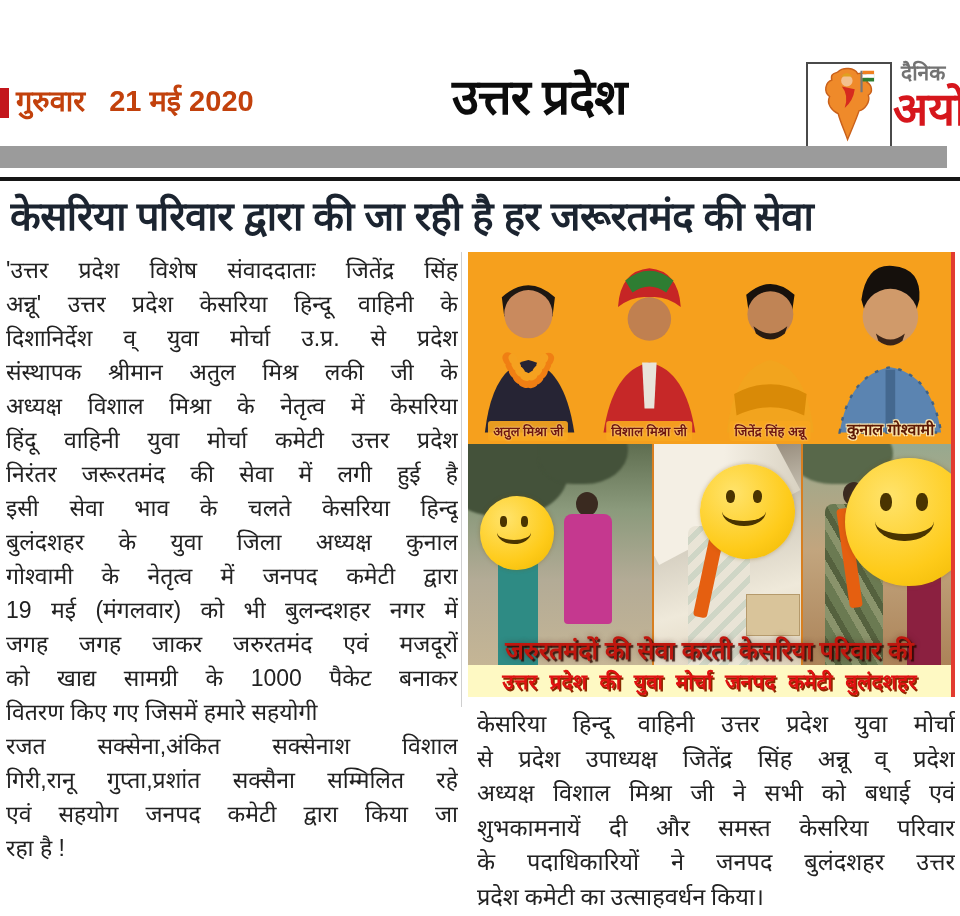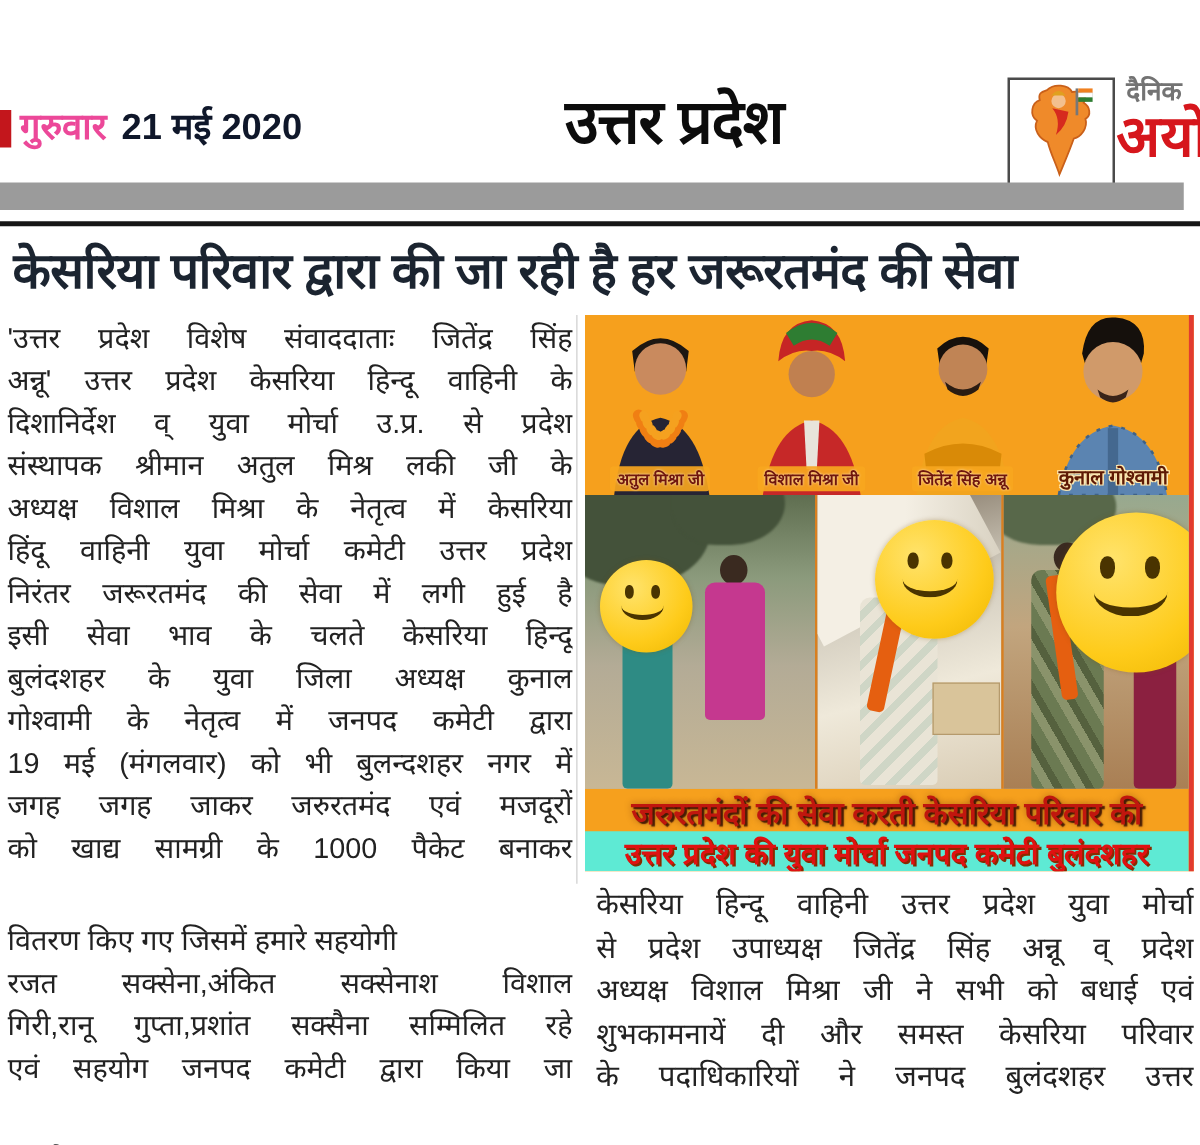--- a/index.html
+++ b/index.html
@@ -4,40 +4,40 @@
 <style>
   * { margin:0; padding:0; box-sizing:border-box; }
   html,body { background:#ffffff; }
   .page {
     position:relative; width:960px; height:916px; background:#ffffff;
     overflow:hidden; font-family:"Liberation Sans", sans-serif; color:#222;
   }
   
   .red-mark { position:absolute; left:0; top:88px; width:9px; height:30px; background:#c3161c; }
   .dateline { position:absolute; left:16px; top:80px; font-size:29px; font-weight:bold; white-space:nowrap; }
-  .dateline .day { color:#ec4899;text-align:center; }
-  .dateline .date { color:#0f172a; margin-left:12px; }
+  .dateline .day { color:#c2410c;text-align:center; }
+  .dateline .date { color:#c2410c; margin-left:24px; }
   .region-title { position:absolute; left:452px; top:62px; font-size:49px; font-weight:900; color:#0c0c0c; white-space:nowrap; letter-spacing:-1px; }
   .logo-box { position:absolute; left:806px; top:62px; width:86px; height:92px; border:2px solid #4a4a4a; background:#fff; display:flex; align-items:center; justify-content:center; }
   .paper-small { position:absolute; left:901px; top:58px; font-size:21px; font-weight:bold; color:#737373; white-space:nowrap; }
   .paper-large { position:absolute; left:893px; top:76px; font-size:46px; font-weight:900; color:#d6161c; white-space:nowrap; }
   .gray-bar  { position:absolute; left:0; top:146px; width:947px; height:22px; background:#9b9b9b; }
   .black-rule{ position:absolute; left:0; top:177px; width:960px; height:4px; background:#161616; }
   
   .headline { position:absolute; left:10px; top:187px; width:948px; font-size:40px; font-weight:800; color:#1b2430; white-space:nowrap; overflow:hidden; letter-spacing:-0.5px; }
   
   .col-divider { position:absolute; left:461px; top:252px; width:1px; height:455px; background:#cfcfcf; }
   .left-col  { position:absolute; left:6px;  top:253px; width:452px; font-size:23px; line-height:34px; }
   .right-col { position:absolute; left:477px; top:707px; width:478px; font-size:23.5px; line-height:34.5px;font-family:Liberation Serif, serif; }
   .t-line { text-align:justify; text-align-last:justify; height:34px; overflow:hidden; white-space:nowrap; }
   .right-col .t-line { height:34.5px; }
-  .t-line.no-just { text-align-last:left;margin-top:40px; }
+  .t-line.no-just { text-align-last:left; }
   
   .collage { position:absolute; left:468px; top:252px; width:487px; height:445px; border-right:4px solid #e23b30; overflow:hidden; background:#f6a01d; }
-  .portrait-row { position:relative; height:144px; background:#f6a01d; display:flex; }
+  .portrait-row { position:relative; height:192px; background:#f6a01d; display:flex; }
   .portrait-cell { position:relative; flex:1 1 25%; overflow:visible; }
   .portrait-cell svg { position:absolute; bottom:0; left:0; width:100%; height:100%; }
   .name-tag { position:absolute; bottom:3px; left:50%; transform:translateX(-50%); z-index:3;
     background:rgba(247,166,30,.92); color:#70160c; font-weight:bold; font-size:13px;
     padding:1px 5px; border-radius:3px; white-space:nowrap; text-shadow:0 0 2px rgba(255,255,255,.8); }
   .name-tag.big { background:transparent; font-size:16px; color:#5e1a05;
     text-shadow:1px 1px 0 #ffe9b0, -1px -1px 0 #ffe9b0, 1px -1px 0 #ffe9b0, -1px 1px 0 #ffe9b0; }
   .street-row { position:relative; height:235px; display:flex; background:#b9b3a2; }
   .street-cell { position:relative; overflow:hidden; border-left:2px solid #d87f20; }
   .street-cell:first-child { border-left:none; }
@@ -59,23 +59,23 @@
   .smiley .eye.l { left:2.7em; }
   .smiley .eye.r { left:5.5em; }
   .smiley .mouth { position:absolute; left:2.3em; top:3.4em; width:4.6em; height:3.1em;
     border:0; border-bottom:.62em solid #4a3400; border-radius:50%; }
   
   .caption-1 { position:absolute; left:0; right:0; bottom:32px; height:33px; z-index:4;
     display:flex; align-items:center; justify-content:center;
     font-size:25px; font-weight:800; color:#c0160e; white-space:nowrap;
     text-shadow:2px 2px 1px rgba(45,8,0,.85), 0 0 6px rgba(70,15,0,.4); }
   .caption-2 { position:absolute; left:0; right:0; bottom:0; height:32px; z-index:4;
-    background:#5eead4; display:flex; align-items:center; justify-content:center;
-    font-size:24px; font-weight:800; color:#e01111; white-space:nowrap;
-    text-shadow:1.5px 1.5px 0 #8a2a00; }
+    background:#fef9c3; display:flex; align-items:center; justify-content:center;
+    font-size:21px; font-weight:800; color:#e01111; white-space:nowrap;
+    text-shadow:1.5px 1.5px 0 #8a2a00;font-family:Liberation Mono, monospace; }
 </style>
 </head>
 <body>
 
 <div class="page">
 
   <div class="red-mark"></div>
   <div class="dateline">
     <span class="day">गुरुवार</span><span class="date">21 मई 2020</span>
   </div>

